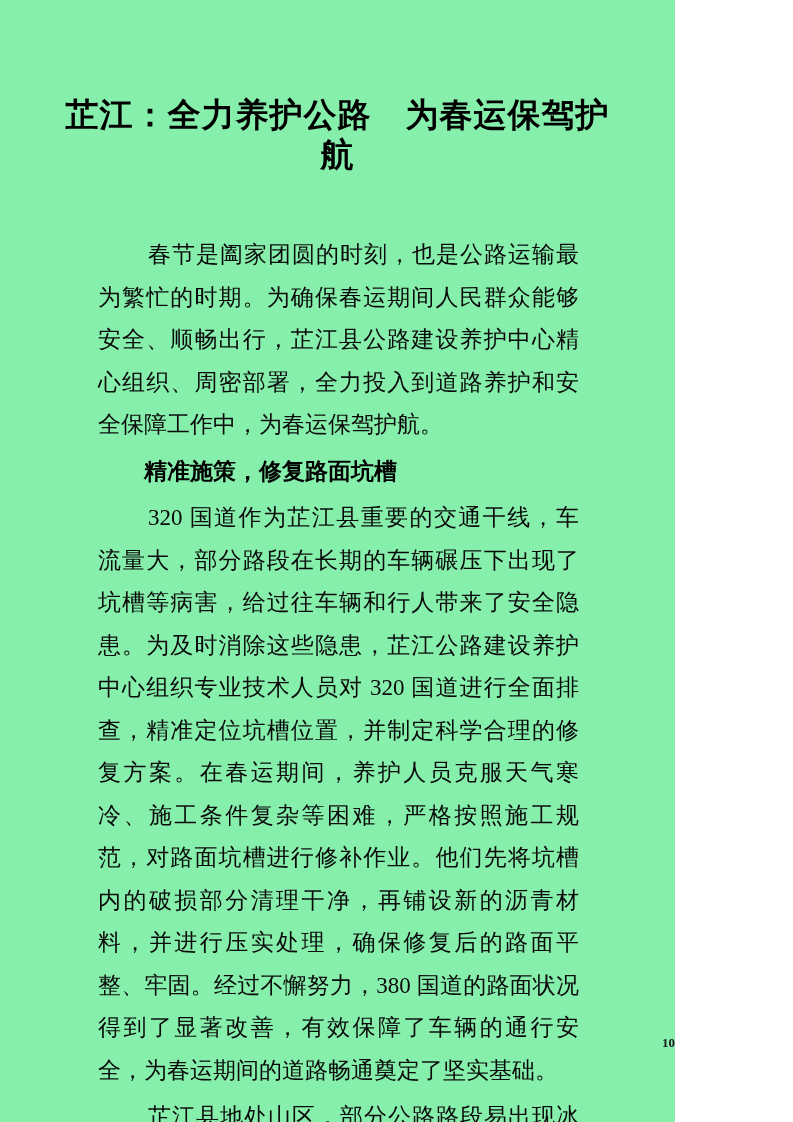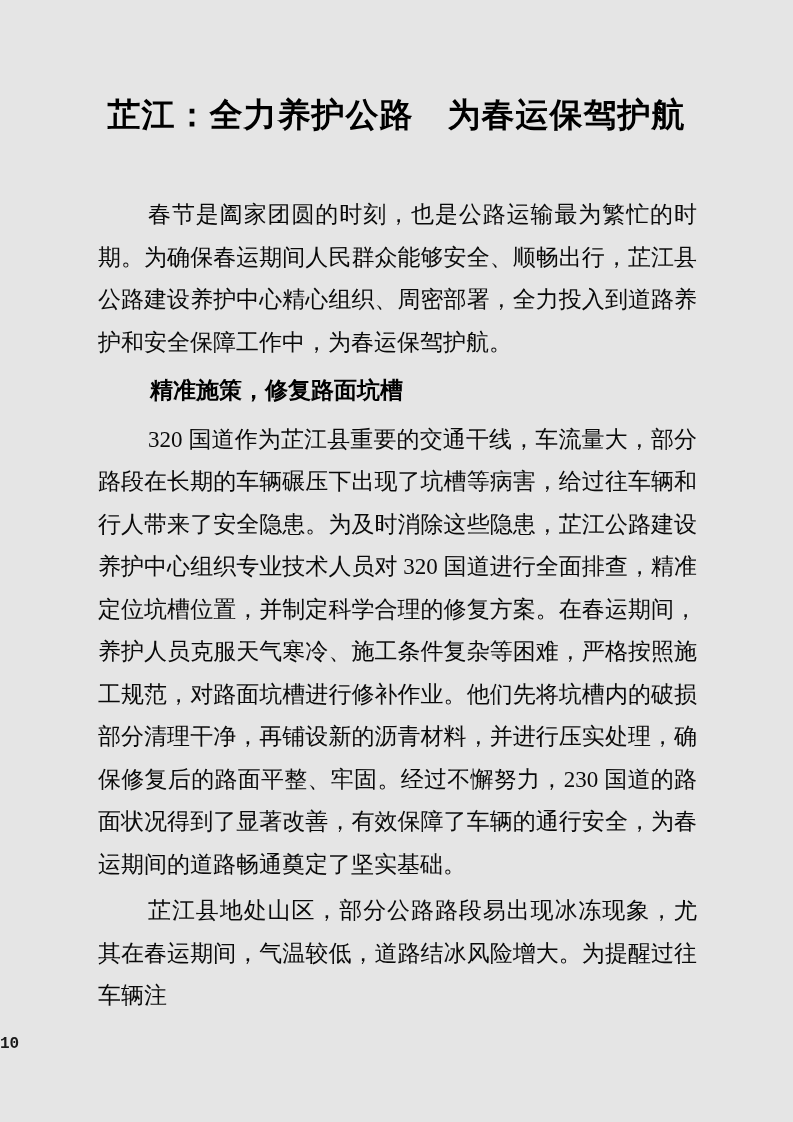--- a/index.html
+++ b/index.html
@@ -2,23 +2,23 @@
 <html><head>
 <meta charset="utf-8">
 <style>
   html, body {
     margin: 0;
     padding: 0;
     background: #ffffff;
   }
   .doc-page {
     position: relative;
-    width: 793px;
+    width: 675px;
     height: 1122px;
-    background: #e5e5e5;
+    background: #86efac;
     color: #000000;
     font-family: "Liberation Serif", serif;
     overflow: hidden;
   }
   .doc-title {
     margin: 0;
     padding: 95px 55px 0 55px;
     text-align: center;
     font-size: 33px;
     font-weight: bold;
@@ -31,53 +31,53 @@
     font-size: 23px;
     line-height: 42.5px;
     text-align: justify;
     color: #0a0a0a;
   }
   .doc-para {
     margin: 4px;
     text-indent: 50px;
   }
   .doc-heading {
-    margin: 6px;
+    margin: 0;
     font-size: 23px;
     font-weight: bold;
     line-height: 42.5px;
     text-indent: 50px;
     color: #000000;
   }
   .page-number {
     position: absolute;
     left: 0;
     right: 0;
     top: 1035px;
-    text-align: left;
-    font-size: 16px;
+    text-align: right;
+    font-size: 13px;
     font-weight: bold;
     color: #1a1a1a;
-    font-family: Liberation Mono, monospace;
+    font-family: Liberation Serif, serif;
   }
 </style>
 </head>
 <body>
 
 <div class="doc-page">
 
   <h1 class="doc-title">芷江：全力养护公路　为春运保驾护航</h1>
 
   <div class="doc-body">
 
     <p class="doc-para">春节是阖家团圆的时刻，也是公路运输最为繁忙的时期。为确保春运期间人民群众能够安全、顺畅出行，芷江县公路建设养护中心精心组织、周密部署，全力投入到道路养护和安全保障工作中，为春运保驾护航。</p>
 
     <h2 class="doc-heading">精准施策，修复路面坑槽</h2>
 
-    <p class="doc-para">320 国道作为芷江县重要的交通干线，车流量大，部分路段在长期的车辆碾压下出现了坑槽等病害，给过往车辆和行人带来了安全隐患。为及时消除这些隐患，芷江公路建设养护中心组织专业技术人员对 320 国道进行全面排查，精准定位坑槽位置，并制定科学合理的修复方案。在春运期间，养护人员克服天气寒冷、施工条件复杂等困难，严格按照施工规范，对路面坑槽进行修补作业。他们先将坑槽内的破损部分清理干净，再铺设新的沥青材料，并进行压实处理，确保修复后的路面平整、牢固。经过不懈努力，230 国道的路面状况得到了显著改善，有效保障了车辆的通行安全，为春运期间的道路畅通奠定了坚实基础。</p>
+    <p class="doc-para">320 国道作为芷江县重要的交通干线，车流量大，部分路段在长期的车辆碾压下出现了坑槽等病害，给过往车辆和行人带来了安全隐患。为及时消除这些隐患，芷江公路建设养护中心组织专业技术人员对 320 国道进行全面排查，精准定位坑槽位置，并制定科学合理的修复方案。在春运期间，养护人员克服天气寒冷、施工条件复杂等困难，严格按照施工规范，对路面坑槽进行修补作业。他们先将坑槽内的破损部分清理干净，再铺设新的沥青材料，并进行压实处理，确保修复后的路面平整、牢固。经过不懈努力，380 国道的路面状况得到了显著改善，有效保障了车辆的通行安全，为春运期间的道路畅通奠定了坚实基础。</p>
 
 
     <p class="doc-para">芷江县地处山区，部分公路路段易出现冰冻现象，尤其在春运期间，气温较低，道路结冰风险增大。为提醒过往车辆注</p>
 
   </div>
 
   <div class="page-number">10</div>
 
 </div>
 

